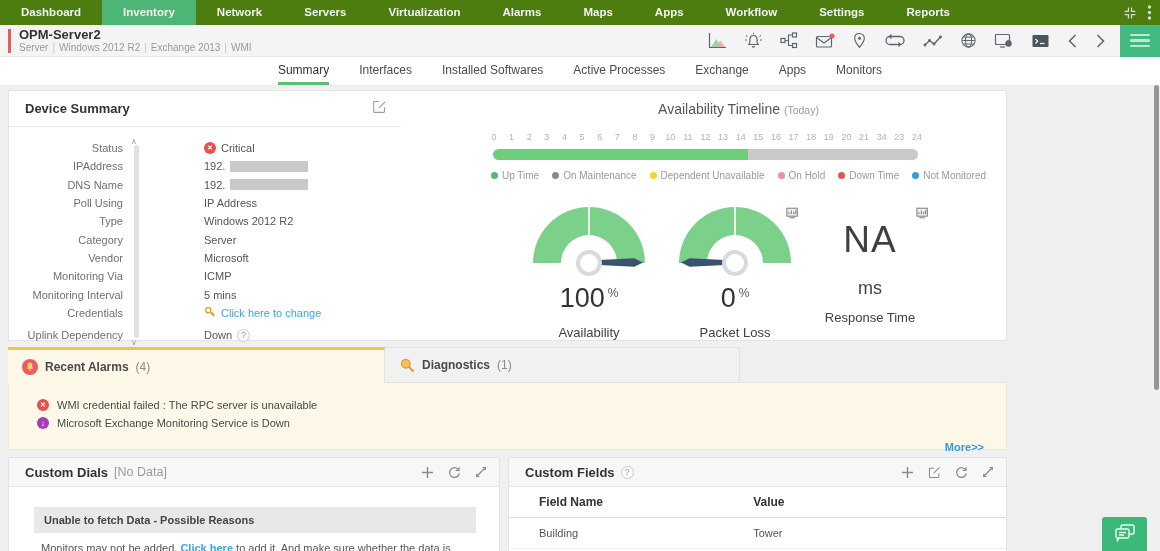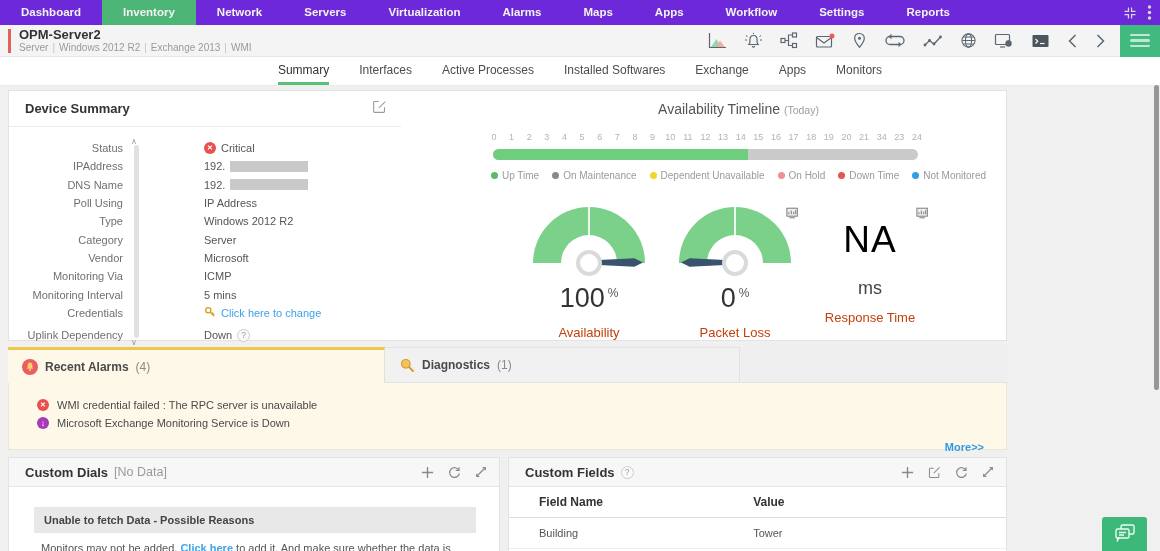--- a/index.html
+++ b/index.html
@@ -1,21 +1,21 @@
 <!DOCTYPE html>
 <html><head>
 <meta charset="utf-8">
 <style>
   * { margin:0; padding:0; box-sizing:border-box; }
   html,body { background:#e9e9e9; }
   body { font-family:"Liberation Sans", sans-serif; }
   .app { position:relative; width:1160px; height:551px; background:#f0f0f0; overflow:hidden; }
 
   
-  .topnav { display:flex; align-items:stretch; height:25px; background:#6d28d9; }
+  .topnav { display:flex; align-items:stretch; height:25px; background:#4d7c0f; }
   .nav-items { display:flex; flex:1; }
   .nav-item { color:#f2f2f2; font-size:11.5px; font-weight:700; line-height:25px; padding:0 21px; cursor:pointer; }
   .nav-item.active { background:#4db676; }
   .nav-right { display:flex; align-items:center; gap:10px; padding-right:8px; }
   .nav-right span { display:inline-flex; }
 
   
   .device-header { position:relative; display:flex; align-items:center; height:32px; background:#f4f4f4; border-bottom:1px solid #e6e6e6; }
   .stripe { width:3px; height:24px; background:#e4605c; margin-left:8px; }
   .device-title-wrap { margin-left:8px; }
@@ -75,22 +75,22 @@
   .g-arc { position:absolute; inset:0; background:#7bd08a; border-radius:112px 112px 0 0; }
   .g-cut { position:absolute; left:28px; bottom:0; width:56px; height:28px; background:#fff; border-radius:56px 56px 0 0; }
   .g-div { position:absolute; left:55px; top:0; width:2px; height:29px; background:rgba(255,255,255,.85); }
   .needle { position:absolute; bottom:-4px; width:54px; height:9px; background:#39536f; }
   .n-right { left:50%; clip-path:polygon(0 28%, 84% 2%, 100% 50%, 84% 98%, 0 72%); }
   .n-left { right:50%; clip-path:polygon(100% 28%, 16% 2%, 0 50%, 16% 98%, 100% 72%); }
   .hub { position:absolute; left:50%; bottom:-13px; margin-left:-13px; width:26px; height:26px; border-radius:50%; background:#fff; border:4px solid #dadada; }
   .g-val { margin-top:20px; color:#333; }
   .g-val .big { font-size:27px; }
   .g-val .unit { font-size:12px; color:#555; vertical-align:10px; margin-left:3px; }
-  .g-label { margin-top:11px; font-size:13px; color:#c2410c; }
-  .na { font-size:37px; color:#000000; margin-top:12px; letter-spacing:1px; }
+  .g-label { margin-top:11px; font-size:13px; color:#404040; }
+  .na { font-size:37px; color:#404040; margin-top:12px; letter-spacing:1px; }
   .na-unit { font-size:18px; color:#444; margin-top:17px; }
   .mini-report { position:absolute; top:-2px; right:6px; cursor:pointer; }
 
   
   .alarm-tabs-bar { display:flex; margin-top:6px; height:36px; }
   .atab { display:flex; align-items:center; gap:7px; font-size:12px; color:#555; padding:0 14px; cursor:pointer; }
   .atab b { font-weight:700; color:#4a4a4a; }
   .atab .cnt { color:#8a8a8a; font-weight:400; }
   .atab.active { width:377px; background:#fdf8e8; border-top:3px solid #f0c64a; border-right:1px solid #e7e2cf; }
   .atab.plain { width:355px; background:#f1f1f1; border:1px solid #e2e2e2; border-left:none; }
@@ -259,22 +259,22 @@
     <button class="menu-btn">
         <i></i>
         <i></i>
         <i></i>
       </button>
   </header>
 
   <div class="page-tabs" id="page-tabs">
       <div class="ptab active">Summary</div>
       <div class="ptab">Interfaces</div>
+      <div class="ptab">Installed Softwares</div>
       <div class="ptab">Active Processes</div>
-      <div class="ptab">Installed Softwares</div>
       <div class="ptab">Exchange</div>
       <div class="ptab">Apps</div>
       <div class="ptab">Monitors</div>
     </div>
 
   <main class="content">
 
     <section class="card top-card">
       <div class="ds-col">
         <div class="card-head">

